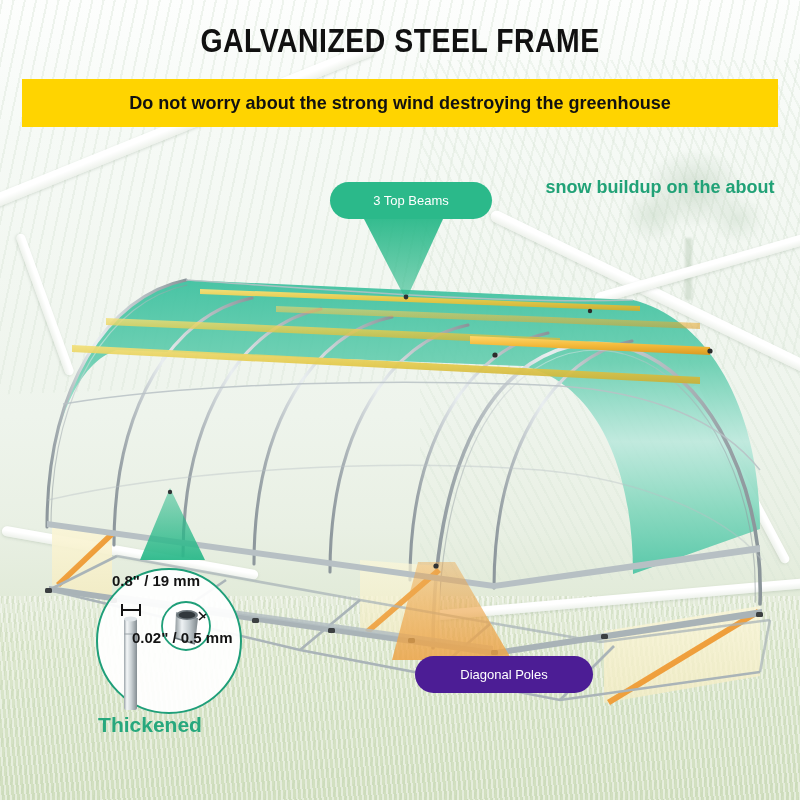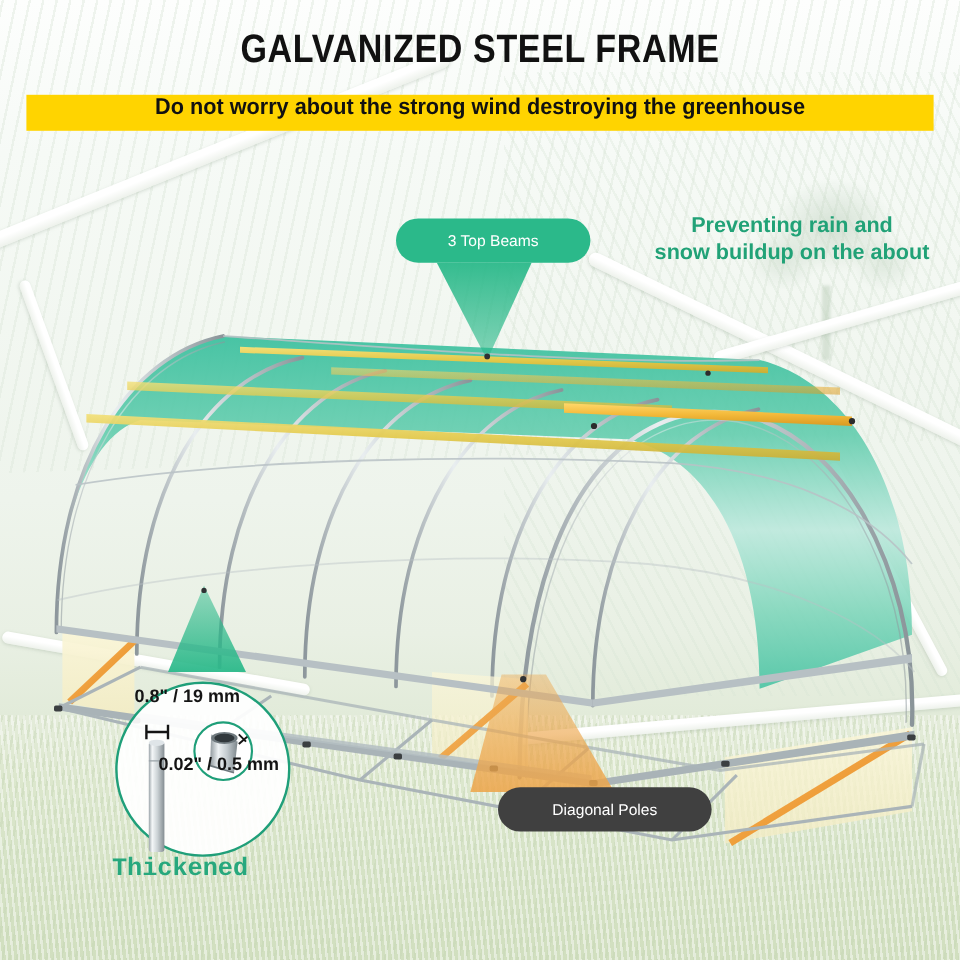--- a/index.html
+++ b/index.html
@@ -122,23 +122,24 @@
     font-weight: 700;
     font-size: 33px;
     letter-spacing: .6px;
     color: #111111;
     transform: scaleX(0.86);
     transform-origin: 50% 50%;
     white-space: nowrap;
   }
   .banner {
     position: absolute;
-    left: 22px; top: 79px; width: 756px; height: 30px;
+    left: 22px; top: 79px; width: 756px; height: 48px;
     background: #ffd400;
     display: flex;
+    align-items: center;
     justify-content: center;
   }
   .banner-text {
     font-family: "Liberation Sans", sans-serif;
     font-weight: 700;
     font-size: 19px;
     color: #111111;
     transform: scaleX(0.95);
     white-space: nowrap;
   }
@@ -155,38 +156,38 @@
     font-size: 13px;
     font-weight: 400;
     white-space: nowrap;
   }
   .pill-top-beams {
     left: 330px; top: 182px; width: 162px; height: 37px;
     background: #2bb98a;
   }
   .pill-diagonal {
     left: 415px; top: 656px; width: 178px; height: 37px;
-    background: #404040;
+    background: #4c1d95;
   }
 
   .note-green {
     position: absolute;
     left: 531px; top: 176px; width: 258px;
     text-align: center;
     font-family: "Liberation Sans", sans-serif;
     font-weight: 700;
     font-size: 18px;
     line-height: 23px;
     color: #21a277;
   }
   .caption-green {
     position: absolute;
     left: 20px; top: 712px; width: 260px;
     text-align: center;
-    font-family: Liberation Mono, monospace;
+    font-family: Liberation Sans, sans-serif;
     font-weight: 700;
     font-size: 21px;
     line-height: 26px;
     color: #27a87d;
   }
 
   
   .detail-circle {
     position: absolute;
     left: 96px; top: 568px;
@@ -476,21 +477,20 @@
 
   <div class="pill pill-top-beams">
     <span>3 Top Beams</span>
   </div>
 
   <div class="pill pill-diagonal">
     <span>Diagonal Poles</span>
   </div>
 
   <div class="note-green">
-    <div>Preventing rain and</div>
     <div>snow buildup on the about</div>
   </div>
 
   <div class="detail-circle"></div>
 
   <svg style="position:absolute;left:96px;top:568px;" width="146" height="146" viewBox="0 0 146 146">
     <defs>
       <linearGradient id="poleShaft2" x1="0" y1="0" x2="1" y2="0">
         <stop offset="0%" stop-color="#9aa3a8"></stop>
         <stop offset="22%" stop-color="#f4f7f8"></stop>

